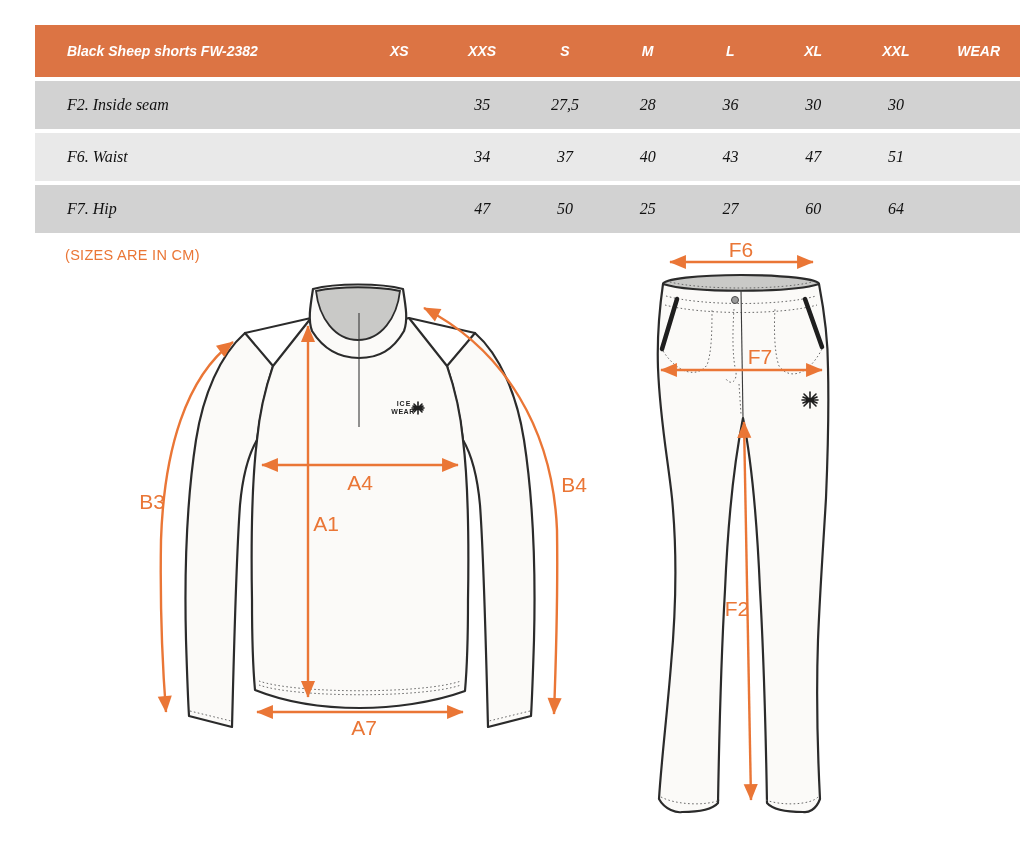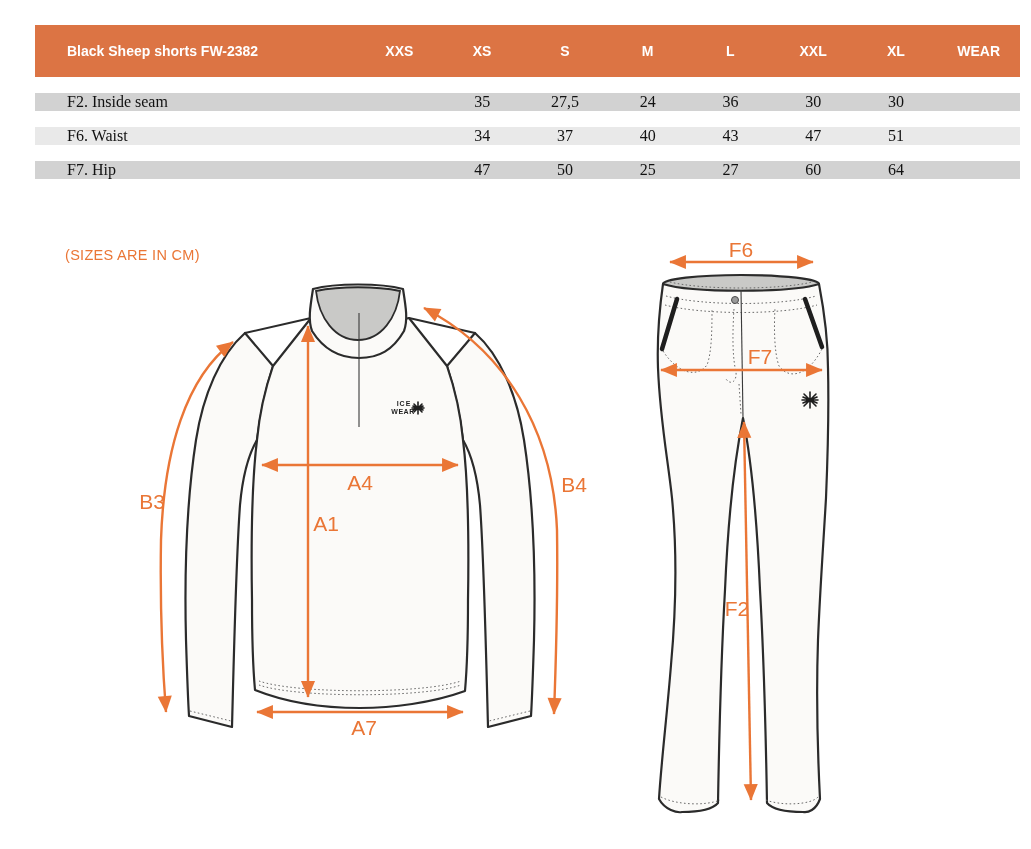--- a/index.html
+++ b/index.html
@@ -2,23 +2,23 @@
 <html style="--table-header-bg: #dc7444; --row-dark: #d2d2d2; --row-light: #e9e9e9; --accent: #ea7636; --outline: #2b2b2b; --garment-fill: #fbfaf8; --collar-fill: #c9c9c7;"><head>
 <meta charset="utf-8">
 <style>
   html,body{margin:0;padding:0;background:#ffffff;}
   #canvas{
     position:relative;width:1031px;height:849px;background:#fff;overflow:hidden;
     font-family:"Liberation Sans", sans-serif;
   }
   
   .size-table{position:absolute;left:35px;top:25px;width:985px;display:flex;flex-direction:column;gap:4px;}
-  .t-row{display:grid;grid-template-columns:323px repeat(8,1fr);gap:0;}
+  .t-row{display:grid;grid-template-columns:323px repeat(8,1fr);gap:0;font-style:italic;}
   .t-row.header{height:52px;}
-  .t-row.data{height:18px;margin-top:12px;}
+  .t-row.data{height:48px;}
   .cell{display:flex;align-items:center;justify-content:center;}
   .hcell{background:var(--table-header-bg);color:#ffffff;font-weight:bold;font-size:14px;}
   .label-cell{justify-content:flex-start;padding-left:32px;}
   .dcell{font-family:"Liberation Serif", serif;font-size:16px;color:#111;}
   .row-dark .dcell{background:var(--row-dark);}
   .row-light .dcell{background:var(--row-light);}
   
   .sizes-note{position:absolute;left:65px;top:199px;color:var(--accent);font-size:14.5px;font-weight:500;letter-spacing:.3px;margin-top:48px;}
   
   .diagram{position:absolute;}
@@ -34,36 +34,36 @@
   .snow{stroke:#1e1e1e;stroke-width:1.6;stroke-linecap:round;}
 </style>
 </head>
 <body>
 
 <div id="canvas">
 
   <div class="size-table">
     <div class="t-row header">
       <div class="cell hcell label-cell">Black Sheep shorts FW-2382</div>
+      <div class="cell hcell">XS</div>
       <div class="cell hcell">XXS</div>
-      <div class="cell hcell">XS</div>
       <div class="cell hcell">S</div>
       <div class="cell hcell">M</div>
       <div class="cell hcell">L</div>
+      <div class="cell hcell">XL</div>
       <div class="cell hcell">XXL</div>
-      <div class="cell hcell">XL</div>
       <div class="cell hcell">WEAR</div>
     </div>
 
     <div class="t-row data row-dark">
       <div class="cell dcell label-cell">F2. Inside seam</div>
       <div class="cell dcell"></div>
       <div class="cell dcell">35</div>
       <div class="cell dcell">27,5</div>
-      <div class="cell dcell">24</div>
+      <div class="cell dcell">28</div>
       <div class="cell dcell">36</div>
       <div class="cell dcell">30</div>
       <div class="cell dcell">30</div>
       <div class="cell dcell"></div>
     </div>
 
     <div class="t-row data row-light">
       <div class="cell dcell label-cell">F6. Waist</div>
       <div class="cell dcell"></div>
       <div class="cell dcell">34</div>

